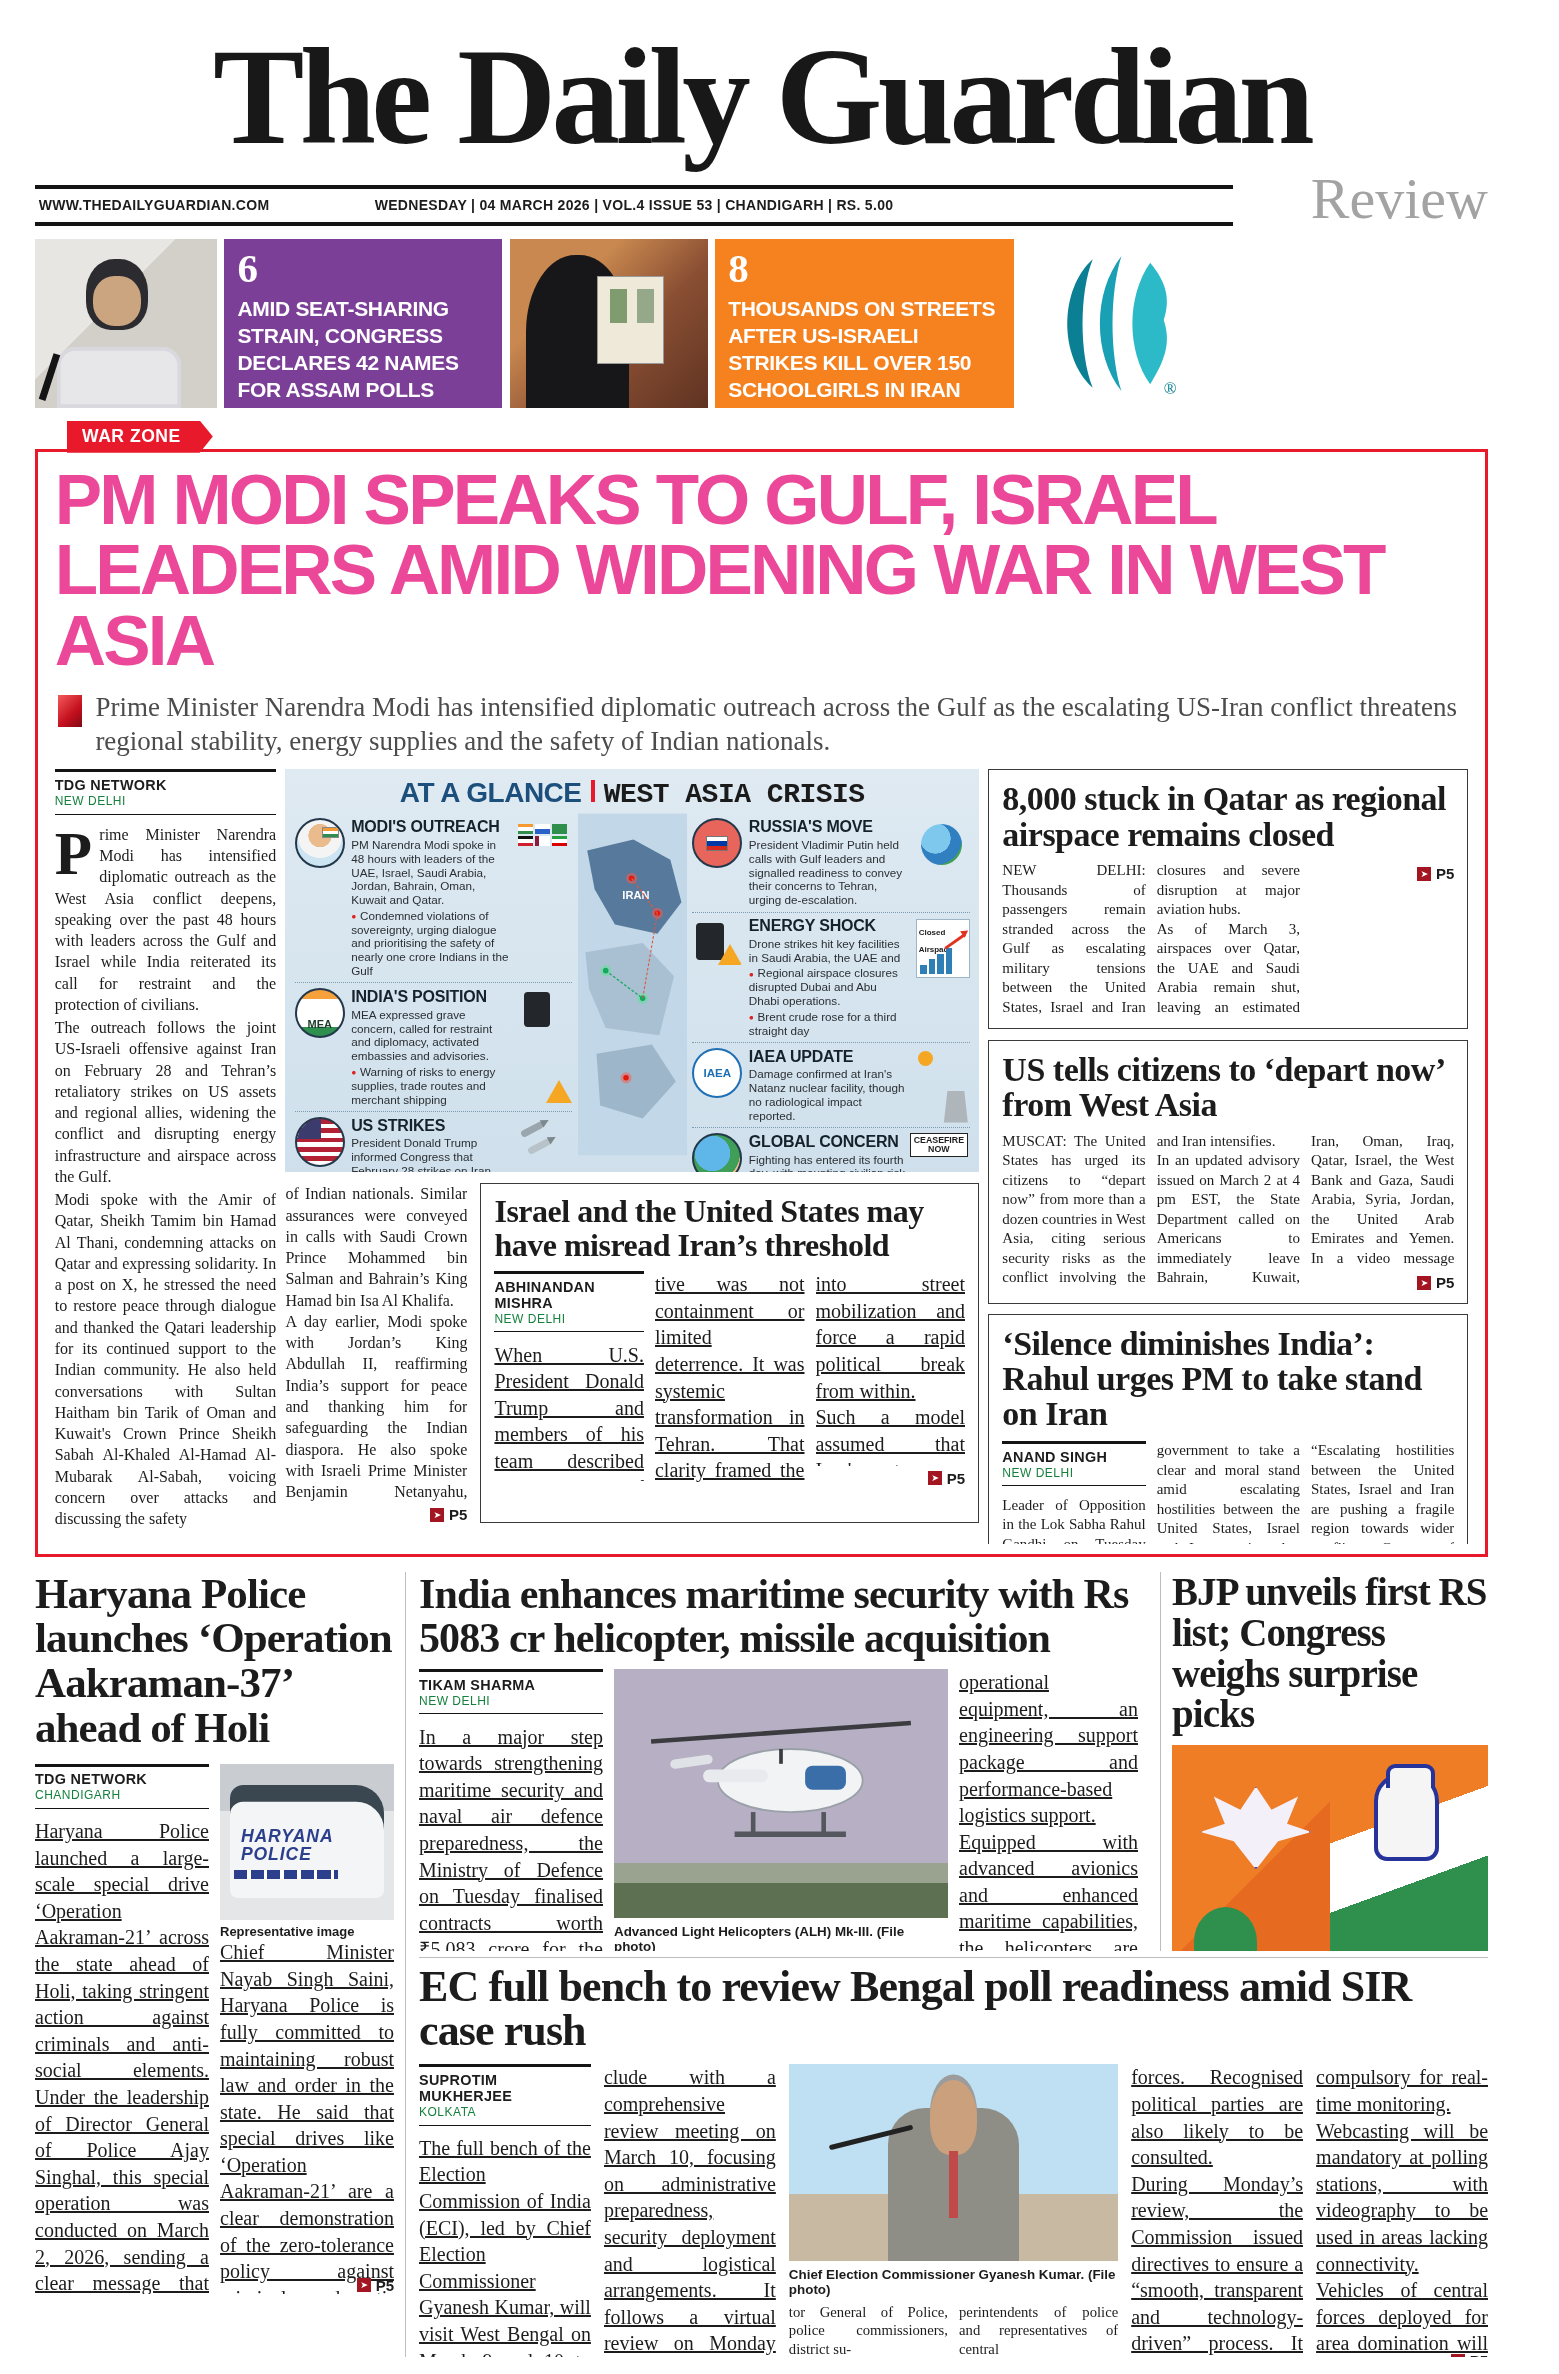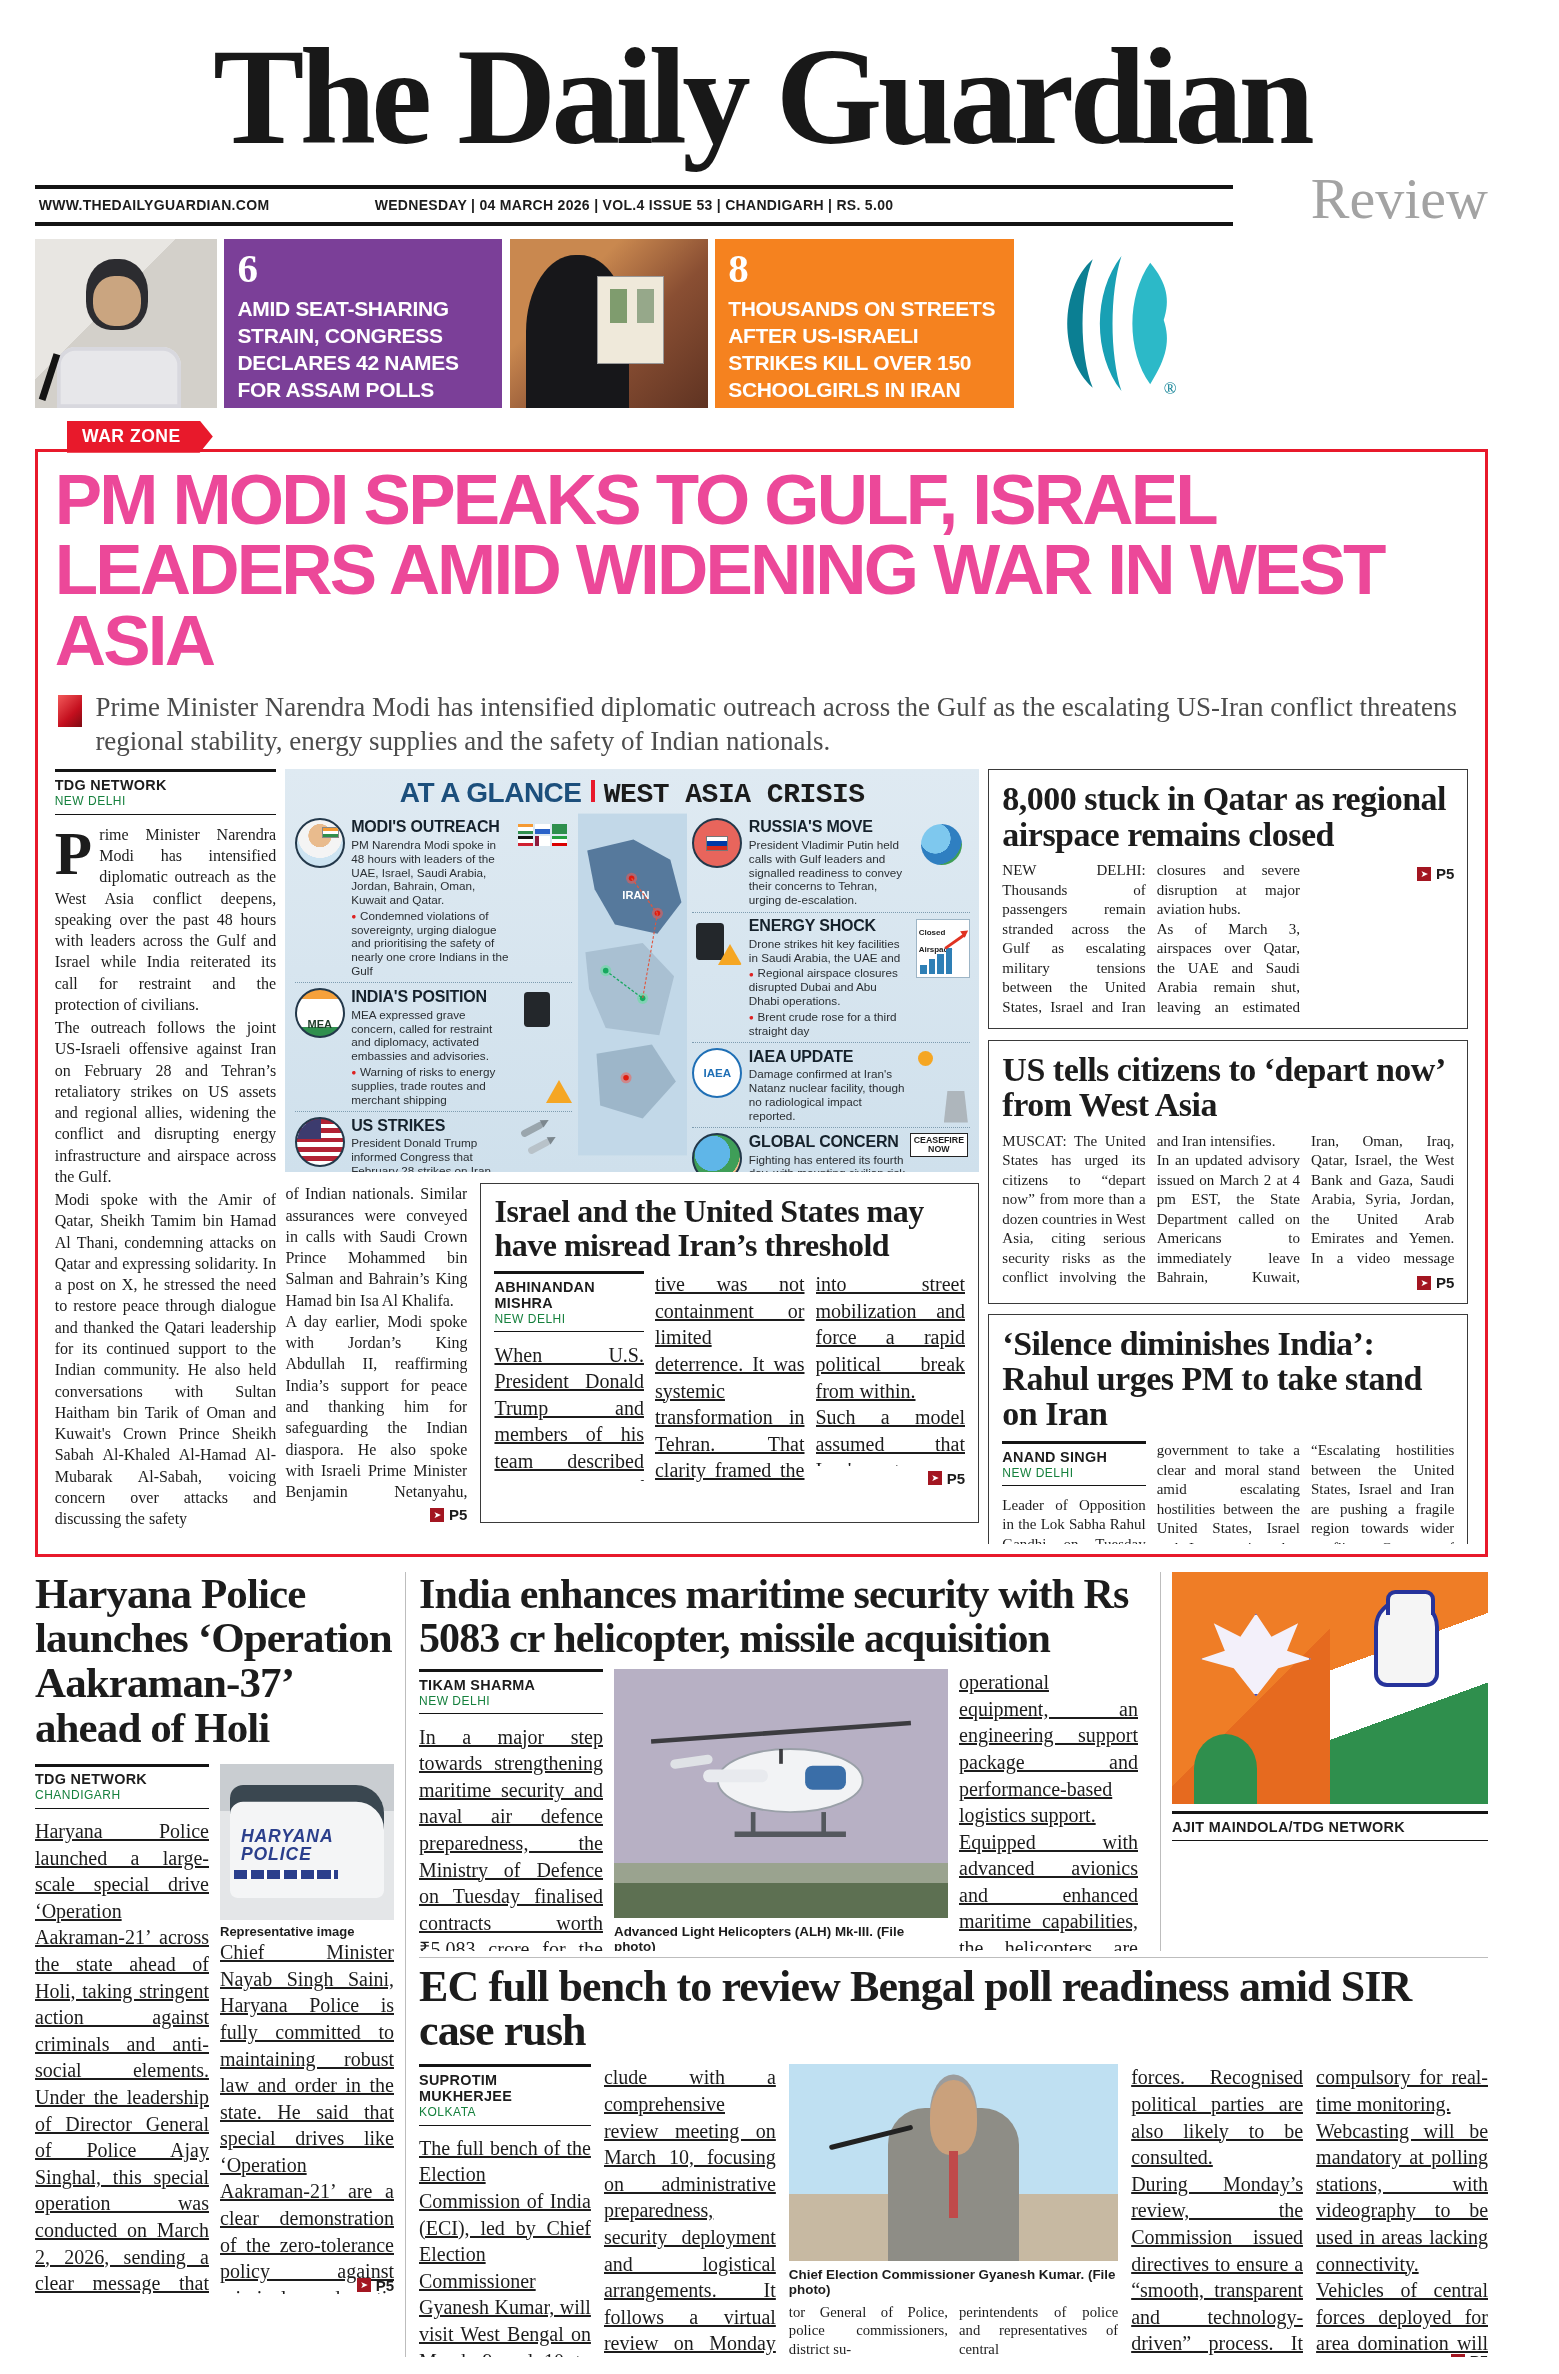--- a/index.html
+++ b/index.html
@@ -540,20 +540,21 @@
             <div class="mar-c4">
               <div class="jtext small" style="height:416px">operational equipment, an engineering support package and performance-based logistics support.
 Equipped with advanced avionics and enhanced maritime capabilities, the helicopters are designed to undertake a broad spectrum of missions from coastal bases as well as onboard ships. Their induction is expected to significantly strengthen the Coast Guard’s capacity to protect offshore installations, artificial islands, fishermen and the marine ecosystem.
 The project is set to source</div>
 
             </div>
           </div>
         </div>
 
         <div class="bjp">
+          <div class="bt2">BJP unveils first RS list; Congress weighs surprise picks</div>
           <div class="photo flags-ph">
             <div class="flag-left">
                 <span class="lotus"></span>
               </div>
             <div class="flag-right">
                 <span class="hand"></span>
               </div>
           </div>
           <div class="byline" style="margin-top:7.4px">
             <div class="bn">AJIT MAINDOLA/TDG NETWORK</div>

